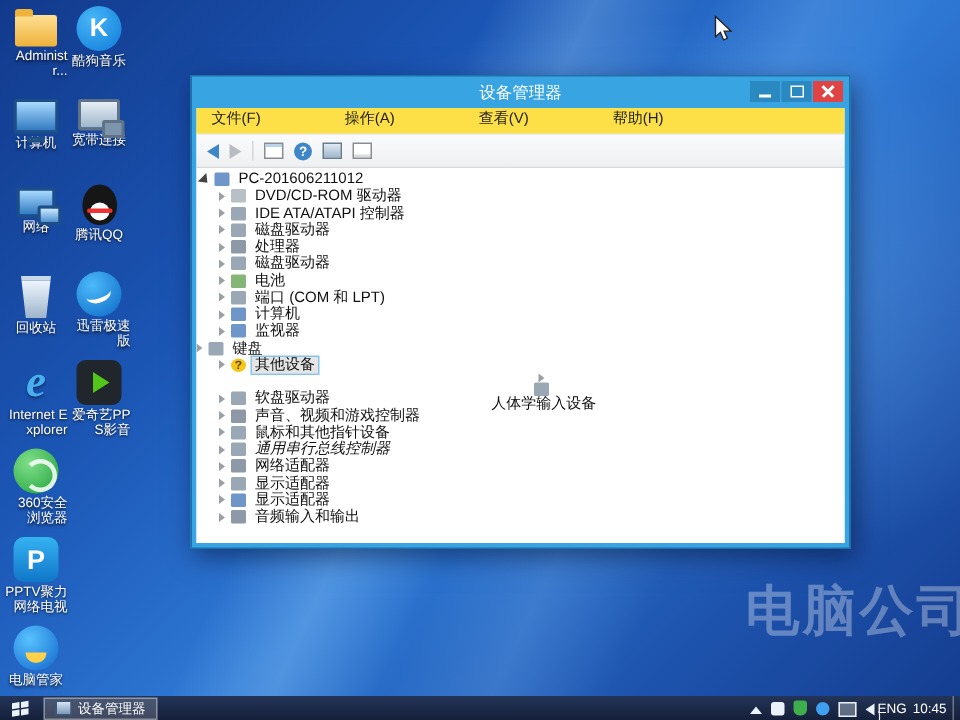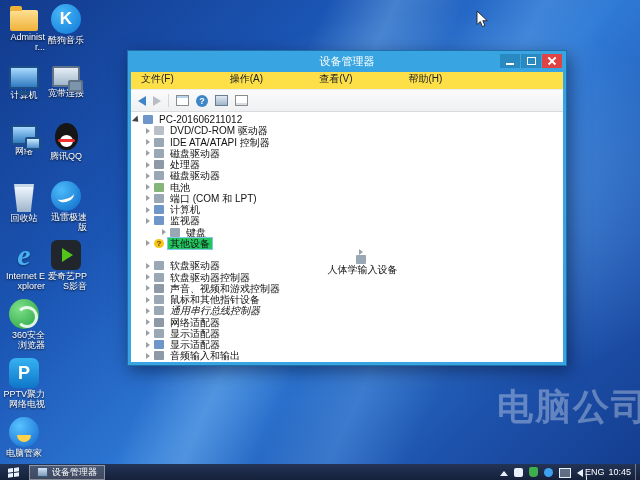--- a/index.html
+++ b/index.html
@@ -68,21 +68,21 @@
   .tb-help{width:12px;height:12px;border-radius:50%;background:#3f86c8;}
   .tb-help::before{content:"?";display:block;color:#fff;font-size:9px;line-height:12px;text-align:center;font-weight:bold;}
   .tb-scan{width:11px;height:9px;background:linear-gradient(#e0eaf3,#9fb6ca);border:1px solid #6a7c90;}
   .tb-props{width:11px;height:9px;background:#fff;border:1px solid #8a8d90;box-shadow:inset 0 -2px 0 #d8dde2;}
   .treearea{flex:1;overflow:hidden;background:#fff;padding-top:2px;}
   .trow{display:flex;align-items:center;height:11.25px;font-size:10px;line-height:11px;color:#111;cursor:default;}
   .exp{width:0;height:0;border-top:3px solid transparent;border-bottom:3px solid transparent;border-left:4px solid #9aa0a6;margin-right:4px;flex:none;}
   .exp.open{border-left:5px solid #444;border-top:4px solid transparent;border-bottom:4px solid transparent;transform:rotate(45deg);}
   .ticon{width:10px;height:9px;flex:none;margin-right:4px;border-radius:1px;font-size:8px;line-height:9px;text-align:center;font-weight:bold;color:#5b4300;}
   .tlabel{white-space:nowrap;padding:0 2px;}
-  .tlabel.sel{background:#22c55e;outline:1px solid #84c5e8;}
+  .tlabel.sel{background:#e5e5e5;outline:1px solid #84c5e8;}
   
   .taskbar{position:absolute;left:0;right:0;bottom:0;height:16px;background:linear-gradient(#233457,#15203a);display:flex;align-items:center;z-index:5;}
   .startbtn{width:26px;height:16px;display:flex;align-items:center;justify-content:center;cursor:pointer;}
   .winlogo{display:grid;grid-template-columns:5px 5px;grid-template-rows:4px 4px;gap:1px;transform:skewY(-8deg);}
   .winlogo div{background:#e9f2fb;}
   .taskapp{height:13px;margin-left:3px;display:flex;align-items:center;gap:4px;padding:0 7px;
     background:rgba(255,255,255,.18);border:1px solid rgba(255,255,255,.38);font-size:9px;color:#fff;cursor:pointer;}
   .taskapp-icon{width:9px;height:8px;background:linear-gradient(#d4e4f4,#7c98b8);border:1px solid #3c5878;}
   .tray{margin-left:auto;display:flex;align-items:center;gap:6px;color:#fff;font-size:9px;}
   .tray-ico{width:10px;height:10px;position:relative;cursor:pointer;}
@@ -237,44 +237,39 @@
         <div class="trow" style="padding-left: 15px;">
           <span class="exp"></span>
           <span class="ticon" style="background: rgb(111, 150, 200);"></span>
           <span class="tlabel">计算机</span>
         </div>
         <div class="trow" style="padding-left: 15px;">
           <span class="exp"></span>
           <span class="ticon" style="background: rgb(111, 150, 200);"></span>
           <span class="tlabel">监视器</span>
         </div>
-        <div class="trow" style="padding-left: 31px; font-family: Liberation Serif, serif;">
+        <div class="trow" style="padding-left: 0; font-family: Liberation Serif, serif;">
           <span class="exp"></span>
           <span class="ticon" style="background: rgb(154, 167, 180);"></span>
           <span class="tlabel">键盘</span>
         </div>
         <div class="trow" style="padding-left: 15px;">
           <span class="exp"></span>
           <span class="ticon" style="background: rgb(245, 197, 24); border-radius: 50%;">?</span>
           <span class="tlabel sel">其他设备</span>
         </div>
         <div class="trow" style="padding-left: 31px; flex-direction: column;">
           <span class="exp"></span>
           <span class="ticon" style="background: rgb(154, 167, 180);"></span>
           <span class="tlabel">人体学输入设备</span>
         </div>
         <div class="trow" style="padding-left: 15px;">
           <span class="exp"></span>
           <span class="ticon" style="background: rgb(154, 167, 180);"></span>
           <span class="tlabel">软盘驱动器</span>
-        </div>
-        <div class="trow" style="padding-left: 15px;">
-          <span class="exp"></span>
-          <span class="ticon" style="background: rgb(154, 167, 180);"></span>
-          <span class="tlabel">软盘驱动器控制器</span>
         </div>
         <div class="trow" style="padding-left: 15px;">
           <span class="exp"></span>
           <span class="ticon" style="background: rgb(141, 153, 166);"></span>
           <span class="tlabel">声音、视频和游戏控制器</span>
         </div>
         <div class="trow" style="padding-left: 15px;">
           <span class="exp"></span>
           <span class="ticon" style="background: rgb(154, 167, 180);"></span>
           <span class="tlabel">鼠标和其他指针设备</span>

